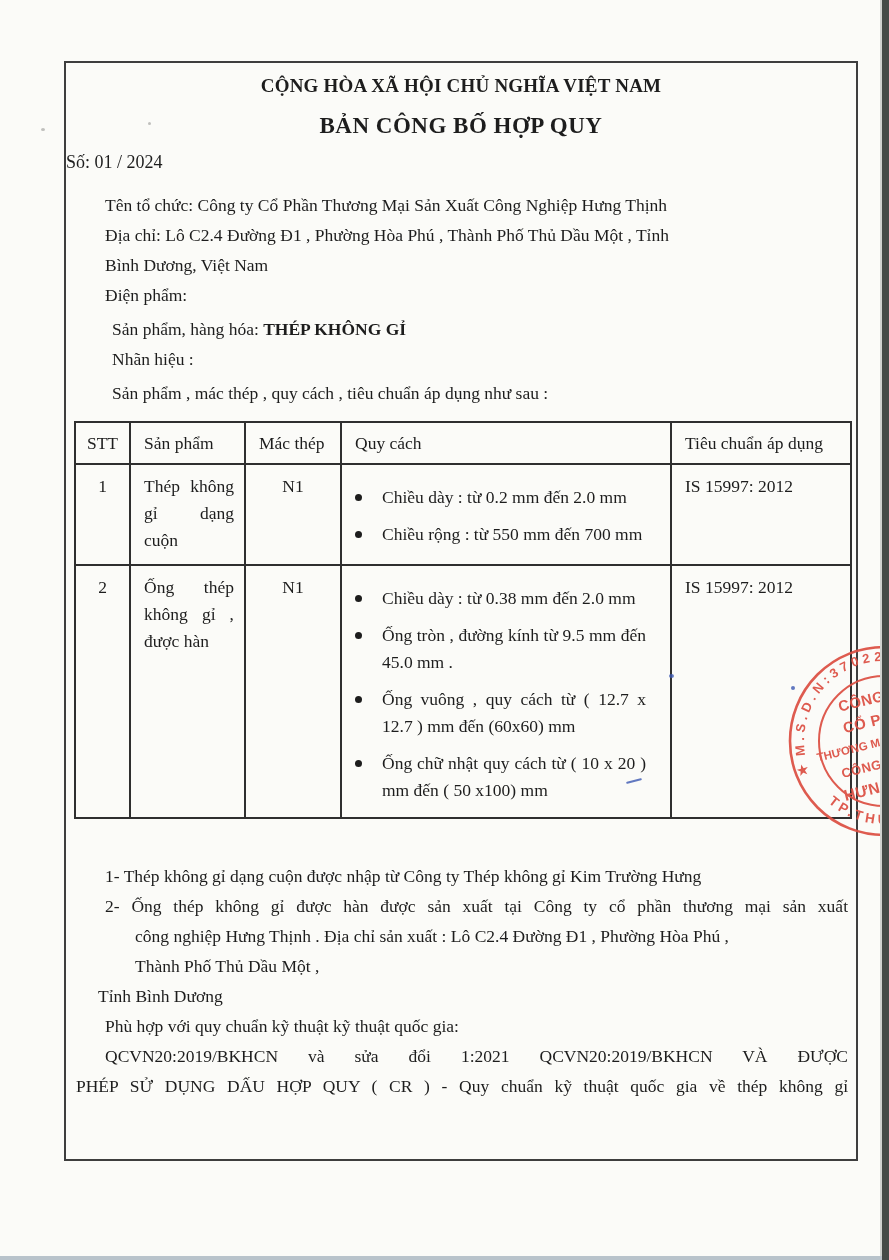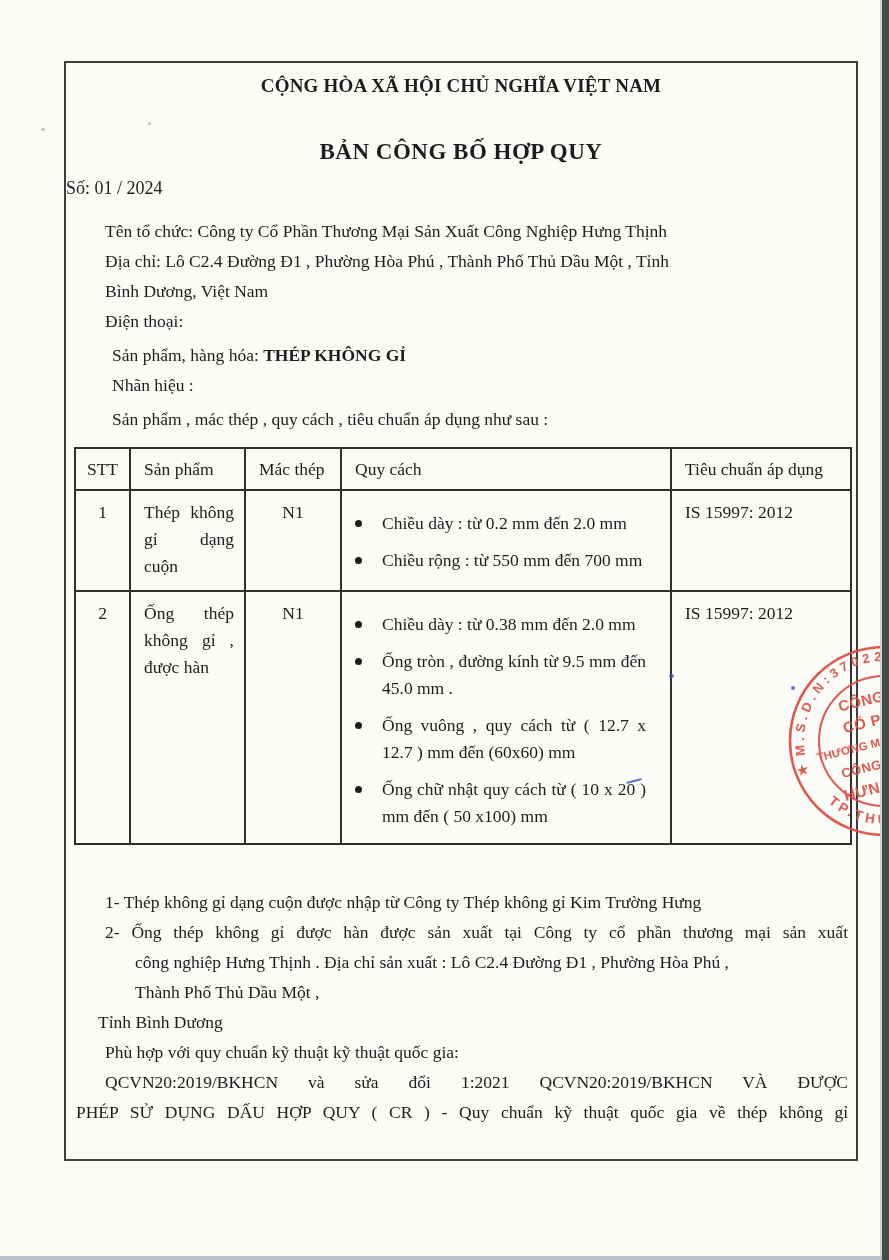--- a/index.html
+++ b/index.html
@@ -18,21 +18,21 @@
   
   .frame { position:absolute; left:64px; top:61px; width:790px; height:1096px;
            border:2px solid #3e3e3e; }
 
   .nat-header { text-align:center; margin-top:12px; }
   .nh1 { font-size:19px; font-weight:bold; letter-spacing:.2px; }
   .nh2 { display:inline-block; font-size:17px; font-weight:bold;
          border-bottom:2px solid #222; padding:0 14px 3px; margin-top:3px; }
 
   .doc-title  { text-align:center; font-size:23px; font-weight:bold;
-                letter-spacing:.5px; margin-top:42px; }
+                letter-spacing:.5px; margin-top:16px; }
   .doc-number { text-align:left; font-size:18px; margin-top:13px; }
 
   .body-text { font-size:17.5px; line-height:30px; }
   .para   { margin-left:39px; margin-right:12px; }
   .para.first { margin-top:17px; }
   .para.ind   { margin-left:46px; }
   .para.gap   { margin-top:4px; }
   .bold { font-weight:bold; }
 
   
@@ -84,21 +84,21 @@
       <div class="nh1">CỘNG HÒA XÃ HỘI CHỦ NGHĨA VIỆT NAM</div>
     </div>
 
     <div class="doc-title">BẢN CÔNG BỐ HỢP QUY</div>
     <div class="doc-number">Số: 01 / 2024</div>
 
     <div class="body-text">
       <div class="para first">Tên tổ chức: Công ty Cổ Phần Thương Mại Sản Xuất Công Nghiệp Hưng Thịnh</div>
       <div class="para">Địa chỉ: Lô C2.4 Đường Đ1 , Phường Hòa Phú , Thành Phố Thủ Dầu Một , Tỉnh</div>
       <div class="para">Bình Dương, Việt Nam</div>
-      <div class="para">Điện thoại:</div>
+      <div class="para">Điện phẩm:</div>
       <div class="para ind gap">
         <span>Sản phẩm, hàng hóa:</span>
         <span class="bold">THÉP KHÔNG GỈ</span>
       </div>
       <div class="para ind">Nhãn hiệu :</div>
       <div class="para ind gap">Sản phẩm , mác thép , quy cách , tiêu chuẩn áp dụng như sau :</div>
     </div>
 
     <table class="spec">
       <colgroup>

